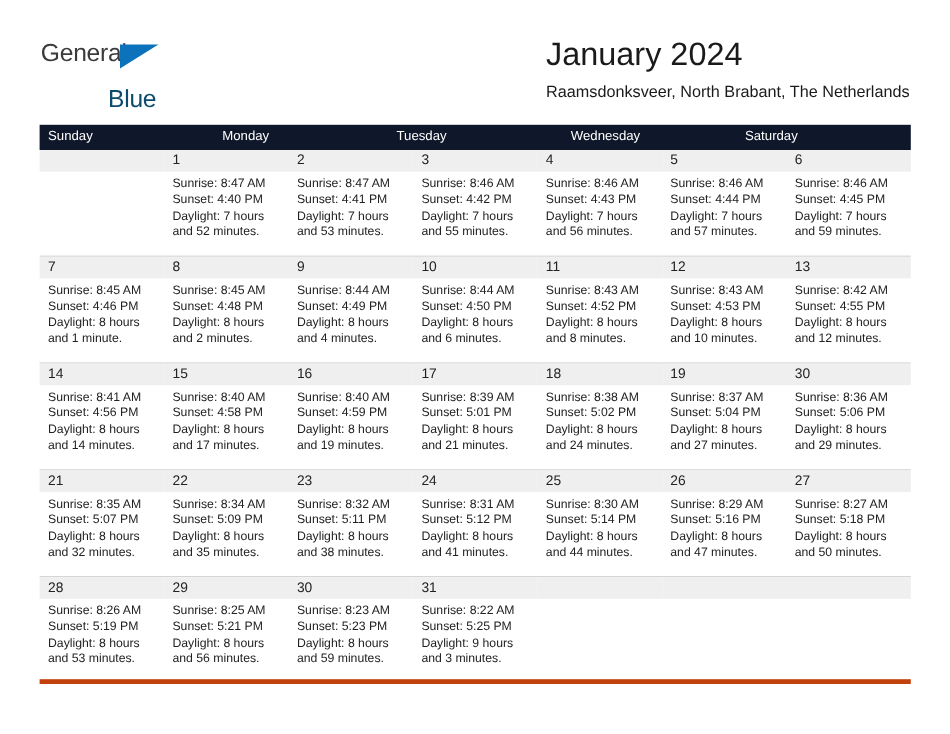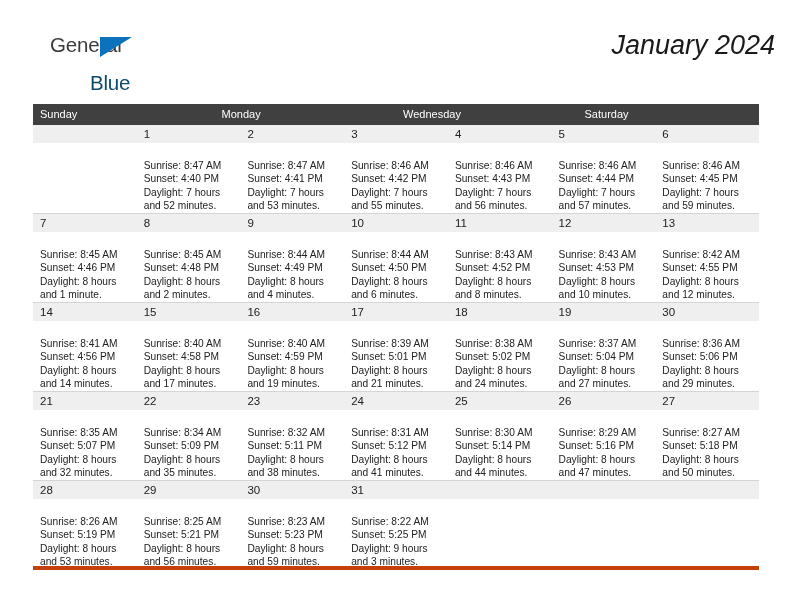--- a/index.html
+++ b/index.html
@@ -38,21 +38,20 @@
   }
   .logo-general {
     position: absolute;
     left: 0;
     top: 0;
     font-size: 20.5px;
     letter-spacing: -0.2px;
     color: #3b3b3b;
     line-height: 22px;
     white-space: nowrap;
-    margin-left: 16px;
   }
   .logo-triangle {
     position: absolute;
     left: 66px;
     top: 3px;
     width: 0;
     height: 0;
     border-left: 32px solid #0b72bb;
     border-bottom: 20px solid transparent;
   }
@@ -63,24 +62,23 @@
     font-size: 20.5px;
     letter-spacing: -0.2px;
     color: #0c4a6e;
     line-height: 22px;
     white-space: nowrap;
     margin-top: 16px;
   }
 
   .title-block {
     position: absolute;
-    right: 17px;
+    right: 34px;
     top: 28px;
     text-align: left;
-    font-style: italic;
   }
   .cal-title {
     font-size: 27px;
     color: #1a1a1a;
     line-height: 34px;
     white-space: nowrap;
   }
   .cal-subtitle {
     margin-top: 6px;
     font-size: 13.5px;
@@ -91,21 +89,21 @@
 
   
   .calendar {
     position: absolute;
     left: 33px;
     top: 104px;
     width: 726px;
   }
   .weekday-row {
     display: flex;
-    background: #404040;
+    background: #0f172a;
     height: 21px;
   }
   .weekday {
     flex: 1 1 0;
     font-size: 11px;
     color: #ffffff;
     line-height: 21px;
     padding-left: 7px;
     box-sizing: border-box;
     white-space: nowrap;
@@ -134,21 +132,21 @@
     font-size: 11.5px;
     color: #222222;
     line-height: 18px;
     padding-left: 7px;
     box-sizing: border-box;
   }
   .day.empty .day-num-band {
     background: #efefef;
   }
   .day-info {
-    padding: 16px 6px 0 7px;
+    padding: 4px 6px 0 7px;
     font-size: 10.2px;
     line-height: 13.4px;
     color: #222222;
   }
   .day-info div {
     white-space: nowrap;
   }
 </style>
 </head>
 <body>
@@ -157,27 +155,29 @@
 
   <div class="header">
     <div class="logo">
       <div class="logo-general">General</div>
       <div class="logo-triangle"></div>
       <div class="logo-blue">Blue</div>
     </div>
 
     <div class="title-block">
       <div class="cal-title">January 2024</div>
+      <div class="cal-subtitle">Raamsdonksveer, North Brabant, The Netherlands</div>
     </div>
   </div>
 
   <div class="calendar">
     <div class="weekday-row" id="weekday-row">
         <div class="weekday">Sunday</div>
         <div class="weekday">Monday</div>
+        <div class="weekday">Tuesday</div>
         <div class="weekday">Wednesday</div>
         <div class="weekday">Saturday</div>
       </div>
     <div class="weeks" id="weeks">
         <div class="week">
           <div class="day empty">
             <div class="day-num-band"></div>
             <div class="day-info"></div>
           </div>
           <div class="day">

